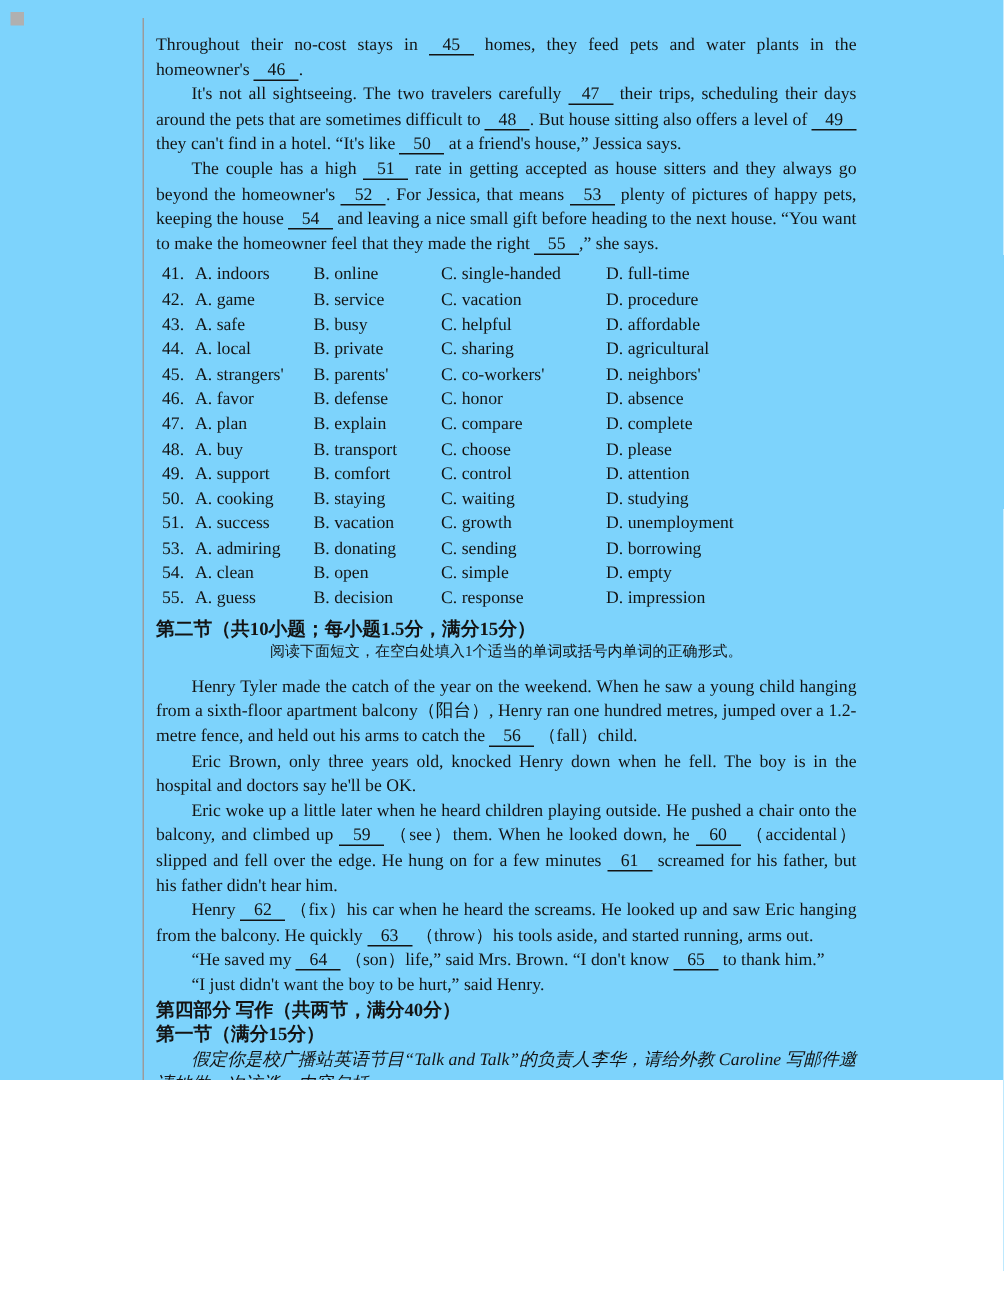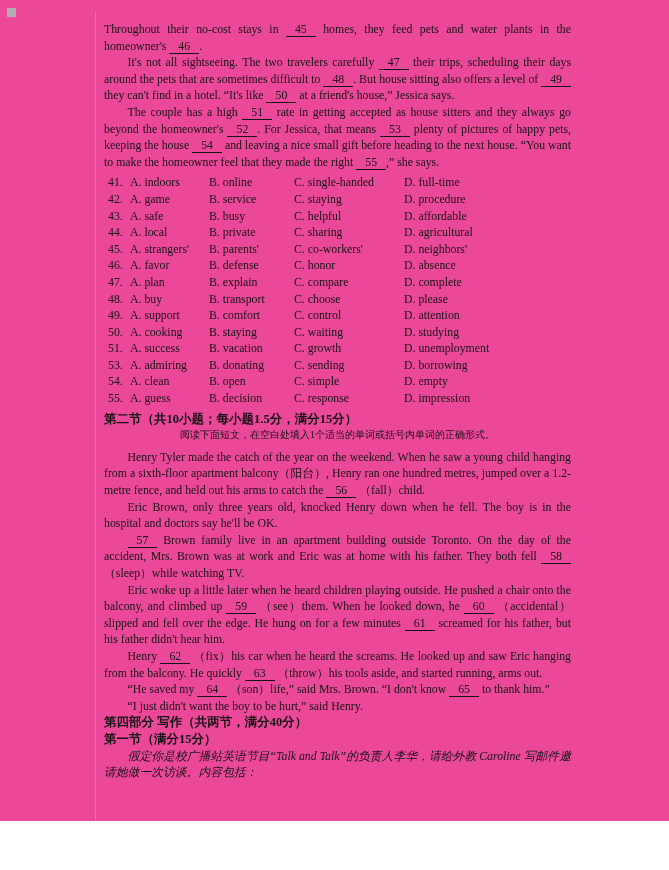--- a/index.html
+++ b/index.html
@@ -3,22 +3,22 @@
 <meta charset="utf-8">
 <style>
   html, body {
     margin: 0;
     padding: 0;
     background: #ffffff;
   }
   .page {
     position: relative;
     width: 669px;
-    height: 821px;
-    background: #ec4899;
+    height: 720px;
+    background: #7dd3fc;
     font-family: "Liberation Serif", "DejaVu Serif", serif;
     color: #141414;
     overflow: hidden;
   }
   .corner-mark {
     position: absolute;
     width: 9px;
     height: 9px;
     background: #b0b0b0;
   }
@@ -92,21 +92,21 @@
     <div class="options">
         <div class="opt-row">
           <span><span class="qnum">41.</span><span>A. indoors</span></span>
           <span>B. online</span>
           <span>C. single-handed</span>
           <span>D. full-time</span>
         </div>
         <div class="opt-row">
           <span><span class="qnum">42.</span><span>A. game</span></span>
           <span>B. service</span>
-          <span>C. staying</span>
+          <span>C. vacation</span>
           <span>D. procedure</span>
         </div>
         <div class="opt-row">
           <span><span class="qnum">43.</span><span>A. safe</span></span>
           <span>B. busy</span>
           <span>C. helpful</span>
           <span>D. affordable</span>
         </div>
         <div class="opt-row">
           <span><span class="qnum">44.</span><span>A. local</span></span>
@@ -176,21 +176,20 @@
         </div>
       </div>
 
     <div class="cn-heading">第二节（共10小题；每小题1.5分，满分15分）</div>
 
     <div class="instructions">阅读下面短文，在空白处填入1个适当的单词或括号内单词的正确形式。</div>
 
     <div class="passage indent-all grammar-gap">
         <p>Henry Tyler made the catch of the year on the weekend. When he saw a young child hanging from a sixth-floor apartment balcony（阳台）, Henry ran one hundred metres, jumped over a 1.2-metre fence, and held out his arms to catch the <span class="blank">56</span> （fall）child.</p>
         <p>Eric Brown, only three years old, knocked Henry down when he fell. The boy is in the hospital and doctors say he'll be OK.</p>
-        <p><span class="blank">57</span> Brown family live in an apartment building outside Toronto. On the day of the accident, Mrs. Brown was at work and Eric was at home with his father. They both fell <span class="blank">58</span> （sleep）while watching TV.</p>
         <p>Eric woke up a little later when he heard children playing outside. He pushed a chair onto the balcony, and climbed up <span class="blank">59</span> （see）them. When he looked down, he <span class="blank">60</span> （accidental）slipped and fell over the edge. He hung on for a few minutes <span class="blank">61</span> screamed for his father, but his father didn't hear him.</p>
         <p>Henry <span class="blank">62</span> （fix）his car when he heard the screams. He looked up and saw Eric hanging from the balcony. He quickly <span class="blank">63</span> （throw）his tools aside, and started running, arms out.</p>
         <p>“He saved my <span class="blank">64</span> （son）life,” said Mrs. Brown. “I don't know <span class="blank">65</span> to thank him.”</p>
         <p>“I just didn't want the boy to be hurt,” said Henry.</p>
       </div>
 
     <div class="cn-heading">第四部分 写作（共两节，满分40分）</div>
 
     <div class="cn-heading">第一节（满分15分）</div>
 

